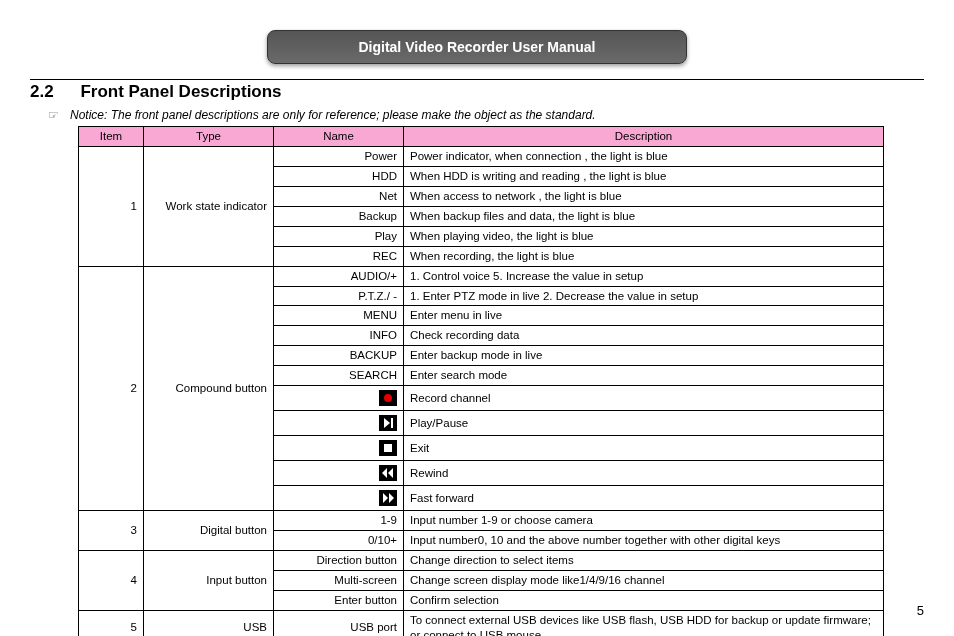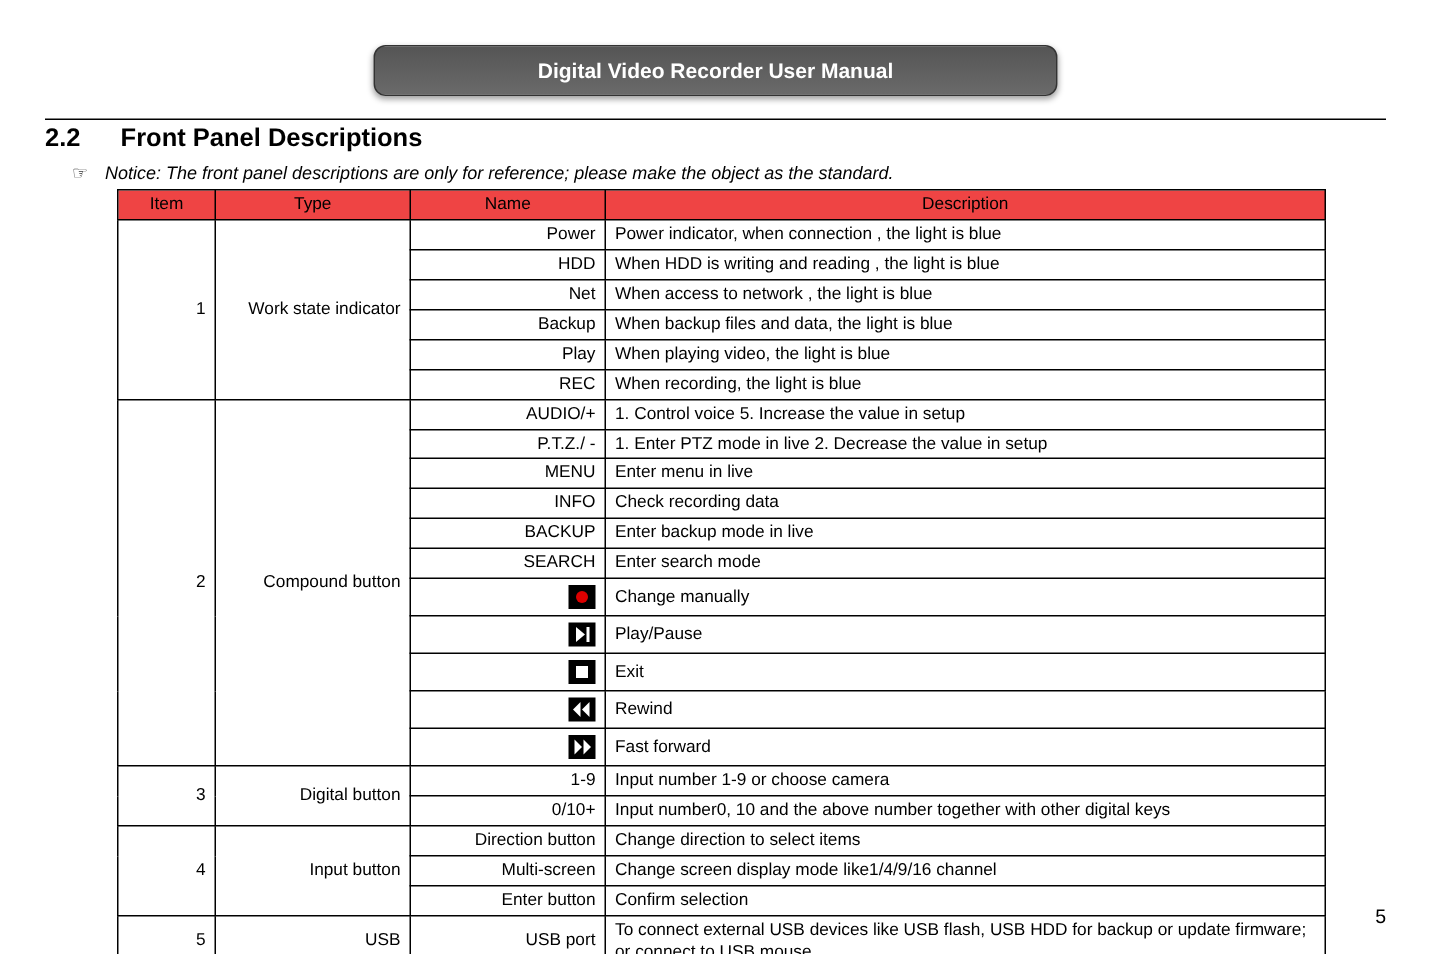--- a/index.html
+++ b/index.html
@@ -6,21 +6,21 @@
   body {
     font-family: Arial, Helvetica, sans-serif;
     margin: 0;
     padding: 20px 30px;
     width: 954px;
     font-size: 12px;
     color: #000;
   }
   .title-badge {
     display: block;
-    width: 456px;
+    width: 420px;
     margin: 10px auto 15px;
     background: linear-gradient(#555, #6a6a6a);
     border: 1px solid #333;
     border-radius: 8px;
     box-shadow: 0 2px 4px rgba(0,0,0,0.4);
     color: #fff;
     text-align: center;
     font-weight: bold;
     font-size: 14px;
     padding: 8px 0;
@@ -51,21 +51,21 @@
     margin-left: 48px;
   }
   table.panel th, table.panel td {
     border: 1px solid #000;
     padding: 2px 6px;
     vertical-align: middle;
     font-size: 11.5px;
     line-height: 1.3;
   }
   table.panel th {
-    background: #ef4444;
+    background: #f9a8d4;
     font-weight: normal;
     text-align: center;
   }
   table.panel td.center { text-align: right; }
   .icon-chip {
     display: inline-block;
     width: 18px; height: 16px;
     background: #000;
     position: relative;
     vertical-align: middle;
@@ -187,21 +187,21 @@
       <tr>
         <td class="center">BACKUP</td>
         <td>Enter backup mode in live</td>
       </tr>
       <tr>
         <td class="center">SEARCH</td>
         <td>Enter search mode</td>
       </tr>
       <tr>
         <td class="center" style="padding: 4px 6px;"><span class="icon-chip icon-rec"></span></td>
-        <td>Change manually</td>
+        <td>Record channel</td>
       </tr>
       <tr>
         <td class="center" style="padding: 4px 6px;"><span class="icon-chip icon-play"></span></td>
         <td>Play/Pause</td>
       </tr>
       <tr>
         <td class="center" style="padding: 4px 6px;"><span class="icon-chip icon-stop"></span></td>
         <td>Exit</td>
       </tr>
       <tr>

